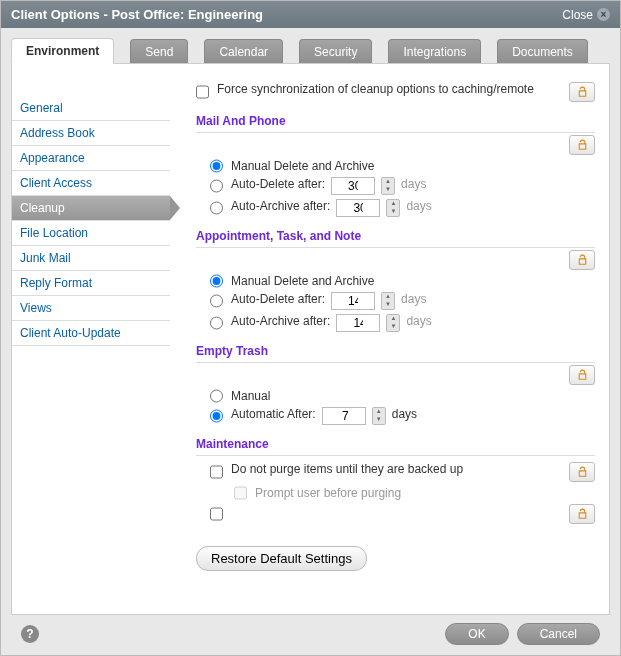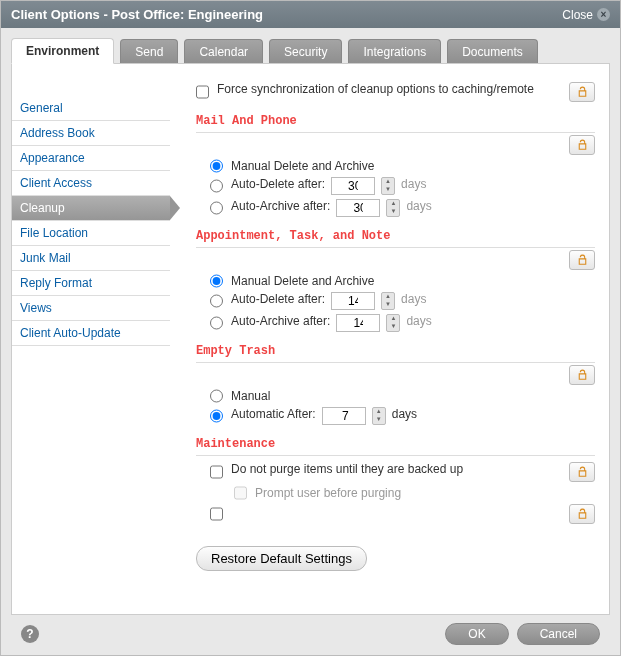--- a/index.html
+++ b/index.html
@@ -52,21 +52,21 @@
   .body {
     flex: 1;
     padding: 10px 10px 0 10px;
     background: #e8e8e8;
     position: relative;
     display: flex;
     flex-direction: column;
   }
   .tabs {
     display: flex;
-    gap: 6px;
+    gap: 16px;
     align-items: flex-end;
     margin-bottom: 0;
   }
   .tab {
     padding: 5px 14px;
     border-radius: 4px 4px 0 0;
     background: linear-gradient(#a4a4a4, #8e8e8e);
     color: #fff;
     font-size: 12px;
     cursor: pointer;
@@ -126,24 +126,23 @@
   }
   .row {
     display: flex;
     margin: 4px 0;
     gap: 6px;
   }
   .row.indent { padding-left: 14px; }
   .row.indent2 { padding-left: 38px; }
   .section-head {
     font-weight: bold;
-    color: #ef4444;
+    color: #6d28d9;
     margin-top: 12px;
     margin-bottom: 2px;
-    font-family: Liberation Mono, monospace;
   }
   .hr {
     border: none;
     border-top: 1px solid #ddd;
     margin: 4px 0 6px 0;
   }
   .lock {
     margin-left: auto;
     width: 26px;
     height: 20px;

